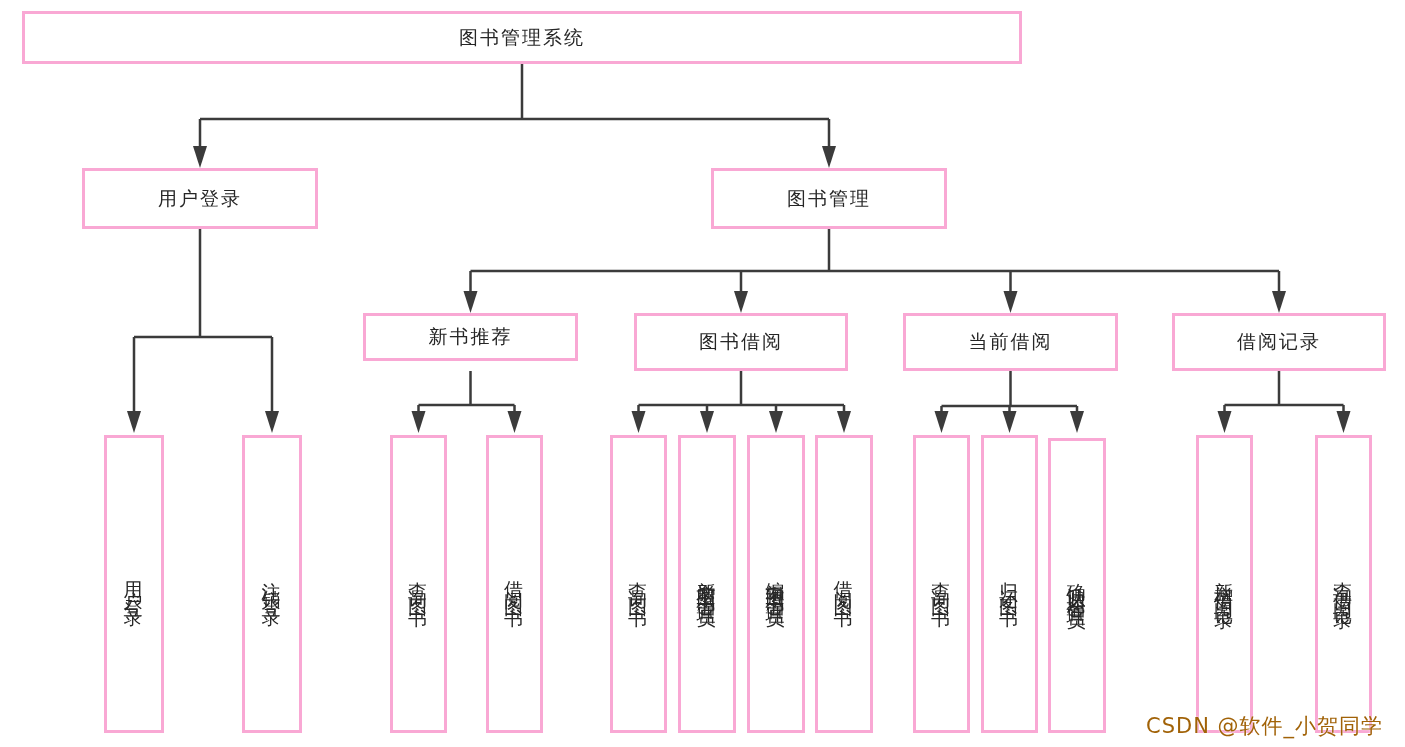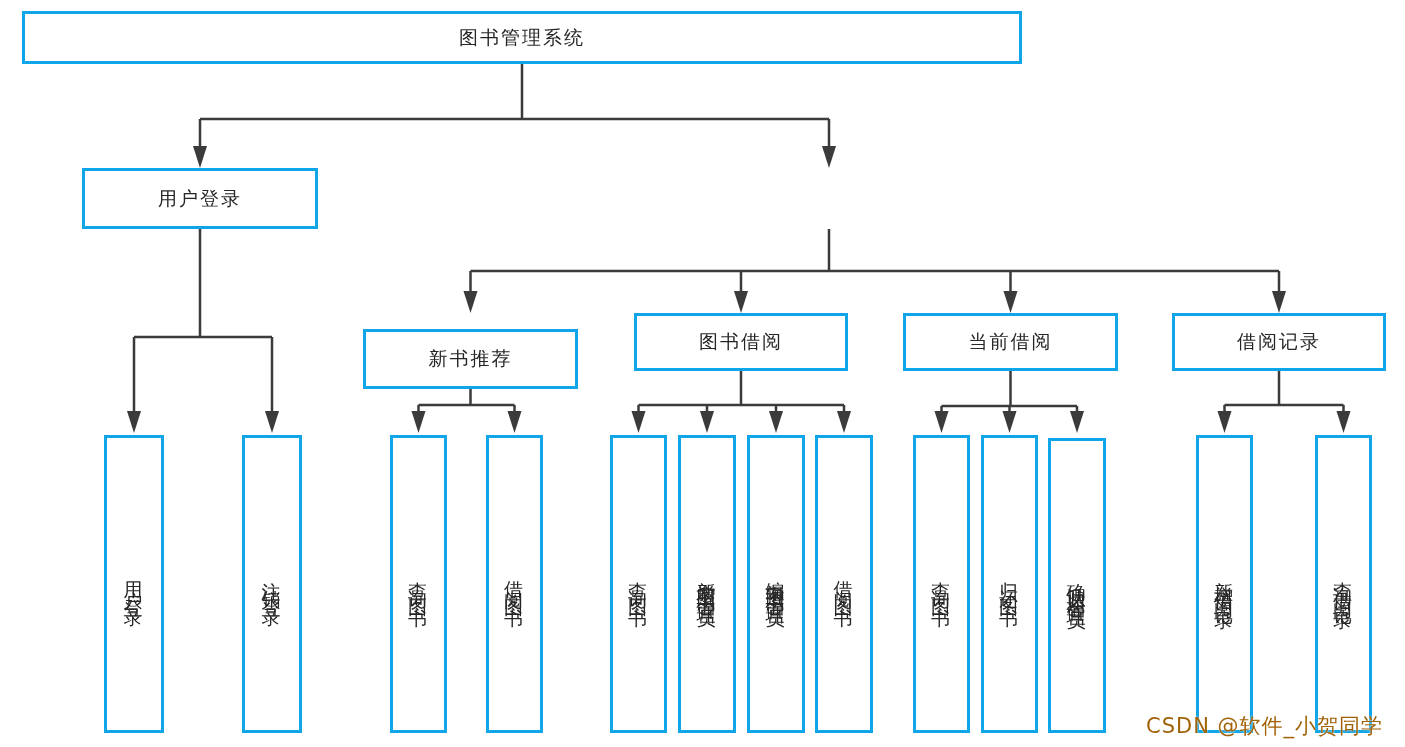--- a/index.html
+++ b/index.html
@@ -13,21 +13,21 @@
   }
   .wires {
     position: absolute;
     left: 0; top: 0;
     width: 1405px; height: 747px;
     pointer-events: none;
   }
   .box {
     position: absolute;
     box-sizing: border-box;
-    border: 3px solid #0ea5e9;
+    border: 3px solid #f9a8d4;
     background: #ffffff;
     display: flex;
     align-items: center;
     justify-content: center;
     font-size: 19px;
     color: #262626;
     letter-spacing: 2px;
     white-space: nowrap;
   }
   .vbox {
@@ -89,22 +89,23 @@
       <polygon points="1002.5,411 1016.5,411 1009.5,433"></polygon>
       <polygon points="1070,411 1084,411 1077,433"></polygon>
       <polygon points="1217.5,411 1231.5,411 1224.5,433"></polygon>
       <polygon points="1336.5,411 1350.5,411 1343.5,433"></polygon>
     </g>
   </svg>
 
   <div class="box" style="left:22px; top:11px; width:1000px; height:53px;">图书管理系统</div>
 
   <div class="box" style="left:82px; top:168px; width:236px; height:61px;">用户登录</div>
+  <div class="box" style="left:711px; top:168px; width:236px; height:61px;">图书管理</div>
 
-  <div class="box" style="left:363px; top:329px; width:215px; height:60px;">新书推荐</div>
+  <div class="box" style="left:363px; top:313px; width:215px; height:48px;">新书推荐</div>
   <div class="box" style="left:634px; top:313px; width:214px; height:58px;">图书借阅</div>
   <div class="box" style="left:1172px; top:313px; width:214px; height:58px;">借阅记录</div>
   <div class="box" style="left:903px; top:313px; width:215px; height:58px;">当前借阅</div>
 
   <div class="box vbox" style="left:104px; top:435px; width:60px; height:298px;">用户登录</div>
   <div class="box vbox" style="left:242px; top:435px; width:60px; height:298px;">注销登录</div>
 
   <div class="box vbox" style="left:390px; top:435px; width:57px; height:298px;">查询图书</div>
   <div class="box vbox" style="left:486px; top:435px; width:57px; height:298px;">借阅图书</div>
 

